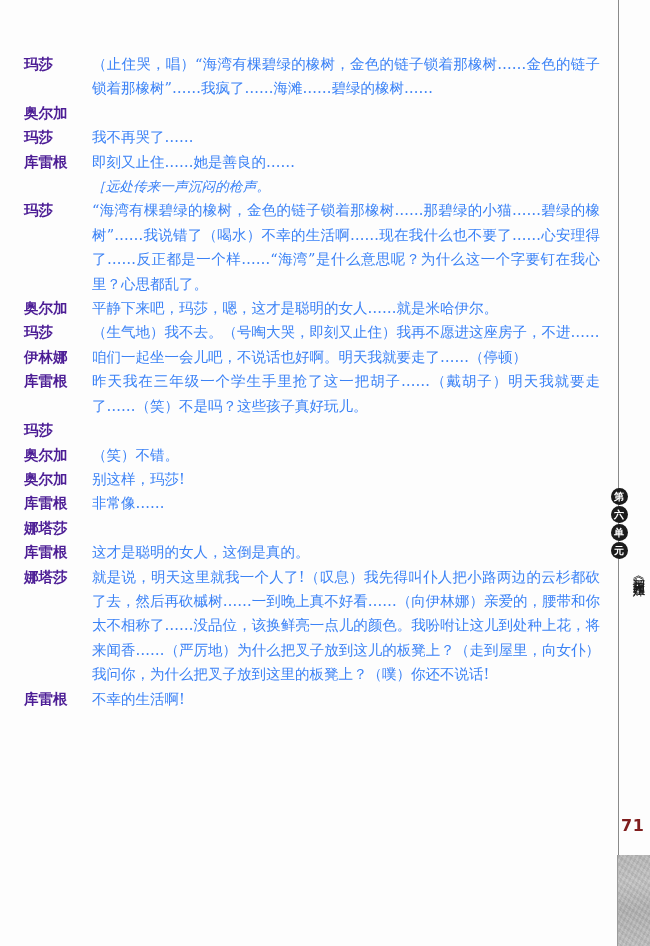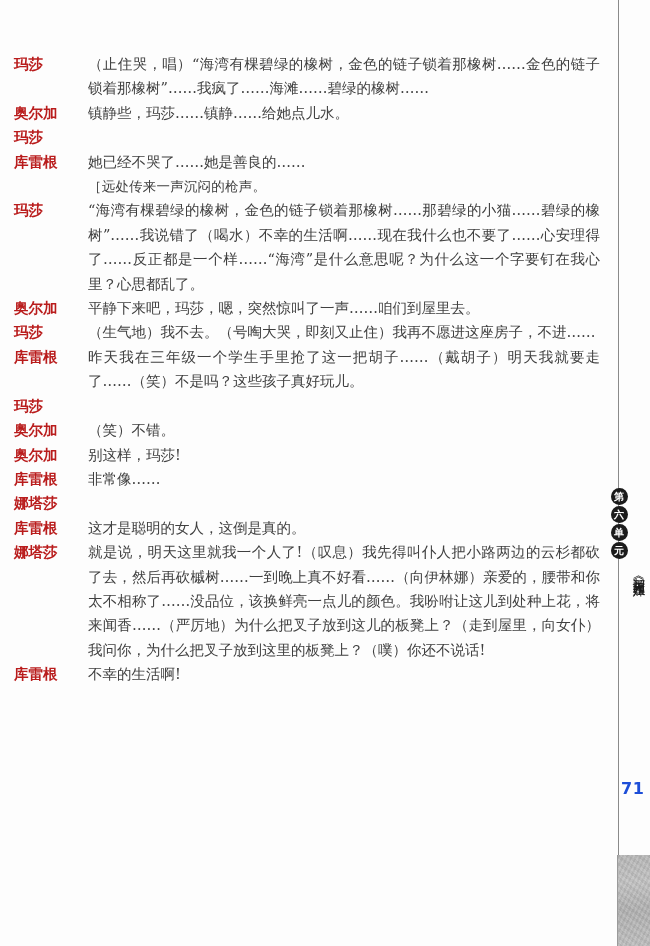--- a/index.html
+++ b/index.html
@@ -32,51 +32,52 @@
 
   .dialogue-row {
     display: flex;
     align-items: flex-start;
     margin: 0;
   }
 
   .speaker {
     flex: 0 0 56px;
     width: 56px;
-    margin-left: 14px;
+    margin-left: 24px;
     font-weight: bold;
     font-size: 14.5px;
     line-height: 24.4px;
     letter-spacing: 0;
     text-align: justify;
     text-align-last: justify;
     text-justify: distribute;
     white-space: nowrap;
-    color: #b91c1c;
+    color: #4c1d95;
   }
   .speaker::after {
     content: "";
     display: inline-block;
     width: 100%;
   }
 
   .speech {
     flex: 1 1 auto;
-    margin-left: 18px;
+    margin-left: 12px;
     padding-right: 8px;
     font-size: 14.5px;
     line-height: 24.4px;
     text-align: justify;
     text-justify: inter-ideograph;
-    color: #404040;
+    color: #3b82f6;
   }
 
   
   .stage-row .speaker { visibility: hidden; }
   .stage-direction {
+    font-style: italic;
     font-size: 13.5px;
     letter-spacing: .2px;
   }
 
   
   .margin-rail {
     position: absolute;
     left: 617px;
     top: 0;
     width: 33px;
@@ -124,25 +125,25 @@
     letter-spacing: 1px;
     writing-mode: vertical-rl;
     text-orientation: upright;
     color: #1b1b1b;
     font-weight: 500;
   }
 
   .page-number {
     position: absolute;
     left: 4px;
-    top: 779px;
+    top: 816px;
     font-size: 16px;
     font-weight: bold;
     font-family: "DejaVu Sans", "Liberation Sans", sans-serif;
-    color: #1d4ed8;
+    color: #7f1d1d;
     letter-spacing: .5px;
   }
 
   .corner-block {
     position: absolute;
     left: 0px;
     top: 855px;
     width: 33px;
     height: 91px;
     background:
@@ -157,44 +158,48 @@
 
 <div class="page">
 
   <div class="script-body">
       <div class="dialogue-row">
         <div class="speaker">玛莎</div>
         <div class="speech">（止住哭，唱）“海湾有棵碧绿的橡树，金色的链子锁着那橡树……金色的链子锁着那橡树”……我疯了……海滩……碧绿的橡树……</div>
       </div>
       <div class="dialogue-row">
         <div class="speaker">奥尔加</div>
-        <div class="speech">镇静些，玛莎……镇静……给她点儿水。</div>
-      </div>
-      <div class="dialogue-row">
-        <div class="speaker">玛莎</div>
-      </div>
-      <div class="dialogue-row">
-        <div class="speaker">库雷根</div>
-        <div class="speech">她已经不哭了……她是善良的……</div>
+      </div>
+      <div class="dialogue-row">
+        <div class="speaker">玛莎</div>
+        <div class="speech">我不再哭了……</div>
+      </div>
+      <div class="dialogue-row">
+        <div class="speaker">库雷根</div>
+        <div class="speech">即刻又止住……她是善良的……</div>
       </div>
       <div class="dialogue-row stage-row">
         <div class="speaker"></div>
         <div class="speech stage-direction">［远处传来一声沉闷的枪声。</div>
       </div>
       <div class="dialogue-row">
         <div class="speaker">玛莎</div>
         <div class="speech">“海湾有棵碧绿的橡树，金色的链子锁着那橡树……那碧绿的小猫……碧绿的橡树”……我说错了（喝水）不幸的生活啊……现在我什么也不要了……心安理得了……反正都是一个样……“海湾”是什么意思呢？为什么这一个字要钉在我心里？心思都乱了。</div>
       </div>
       <div class="dialogue-row">
         <div class="speaker">奥尔加</div>
-        <div class="speech">平静下来吧，玛莎，嗯，突然惊叫了一声……咱们到屋里去。</div>
+        <div class="speech">平静下来吧，玛莎，嗯，这才是聪明的女人……就是米哈伊尔。</div>
       </div>
       <div class="dialogue-row">
         <div class="speaker">玛莎</div>
         <div class="speech">（生气地）我不去。（号啕大哭，即刻又止住）我再不愿进这座房子，不进……</div>
+      </div>
+      <div class="dialogue-row">
+        <div class="speaker">伊林娜</div>
+        <div class="speech">咱们一起坐一会儿吧，不说话也好啊。明天我就要走了……（停顿）</div>
       </div>
       <div class="dialogue-row">
         <div class="speaker">库雷根</div>
         <div class="speech">昨天我在三年级一个学生手里抢了这一把胡子……（戴胡子）明天我就要走了……（笑）不是吗？这些孩子真好玩儿。</div>
       </div>
       <div class="dialogue-row">
         <div class="speaker">玛莎</div>
       </div>
       <div class="dialogue-row">
         <div class="speaker">奥尔加</div>

